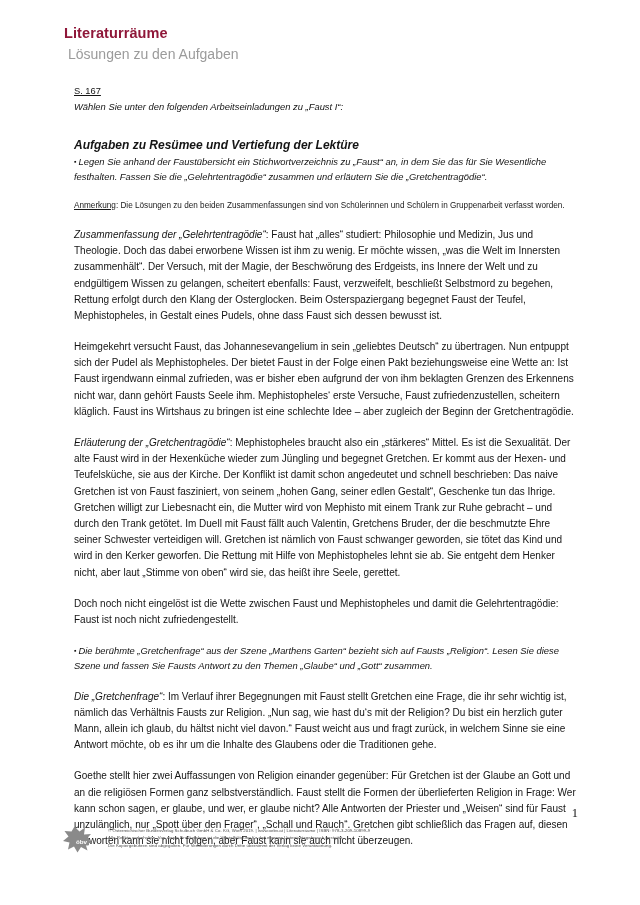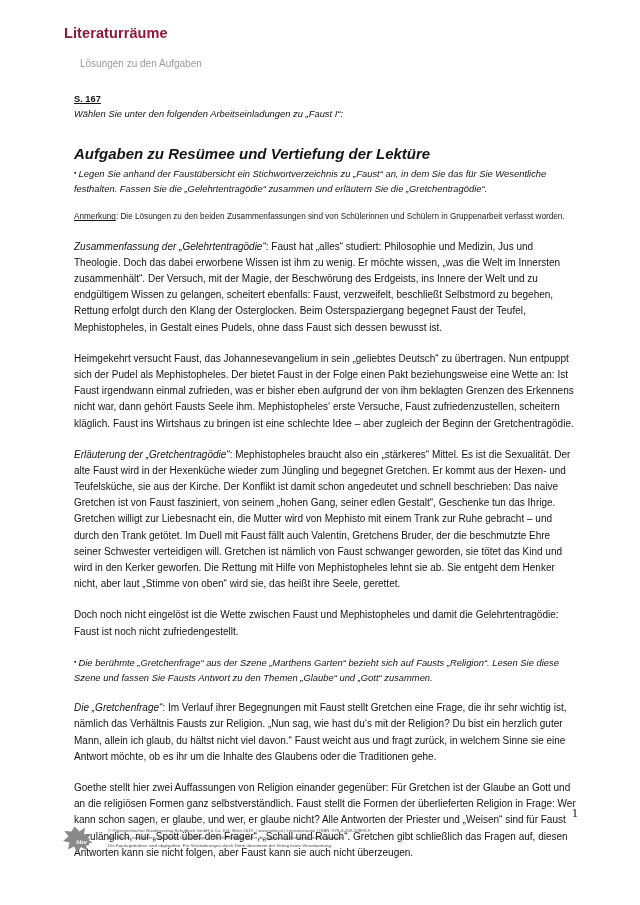--- a/index.html
+++ b/index.html
@@ -33,25 +33,25 @@
   
   .masthead-title {
     font-size: 14.5px;
     font-weight: bold;
     color: #8f1739;
     letter-spacing: 0.1px;
     line-height: 1.15;
     margin: 0 0 2px 0;
   }
   .masthead-sub {
-    font-size: 10px;
+    font-size: 14px;
     font-weight: normal;
     color: #9b9b9b;
     line-height: 1.2;
-    margin: 16px;
+    margin: 4px;
   }
 
   
   .doc-heading {
     margin-top: 24px;
     margin-left: 10px;
   }
   .doc-heading .line {
     font-size: 11.2px;
     font-weight: bold;
@@ -66,31 +66,31 @@
     font-size: 9.3px;
     line-height: 1.58;
     color: #141414;
     text-align: left;
   }
   .gap-lg { margin-top: 22px; }
   .gap-md { margin-top: 15px; }
 
   .underline-ref {
     text-decoration: underline;
-    font-weight: bold;
+    font-weight: normal;
     font-style: normal;
     font-size: 9.3px;
   }
 
   .italic { font-style: italic; }
 
   .task-heading {
     font-weight: bold;
     font-style: italic;
-    font-size: 15px;
+    font-size: 12px;
     line-height: 1.5;
   }
   .task-bullet {
     font-style: italic;
     font-size: 9.4px;
     line-height: 1.62;
   }
   .task-bullet .marker {
     font-style: normal;
     font-size: 7px;

